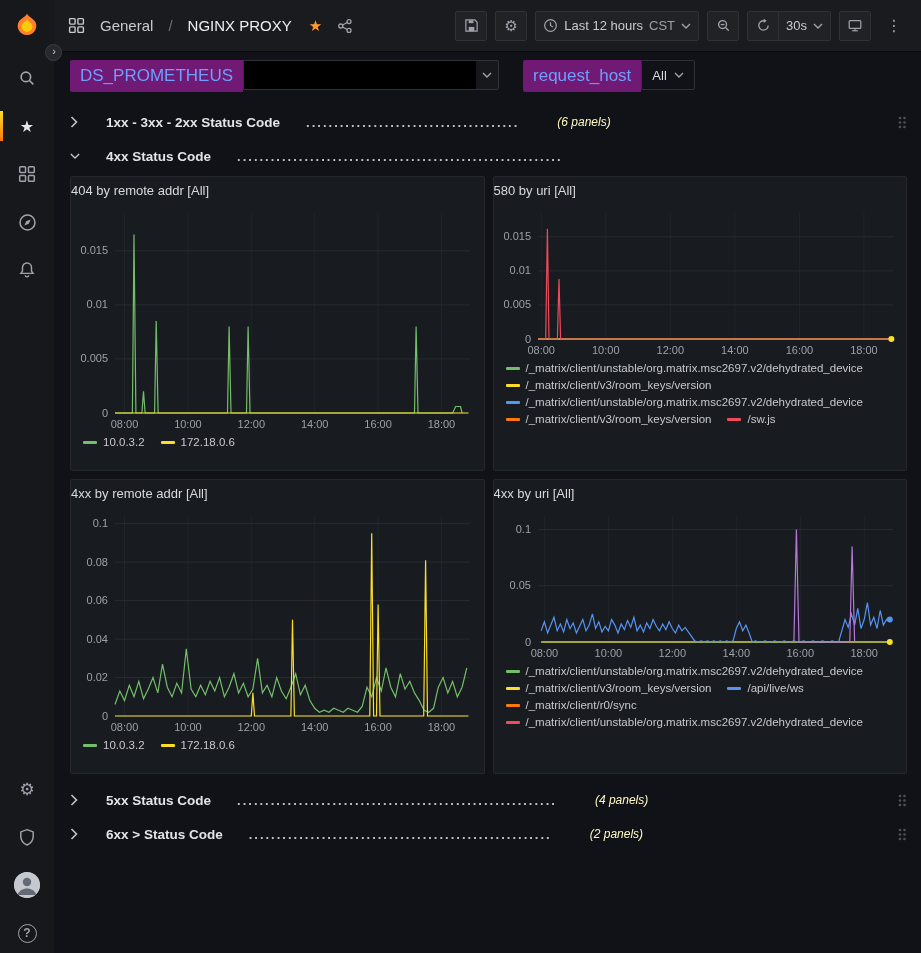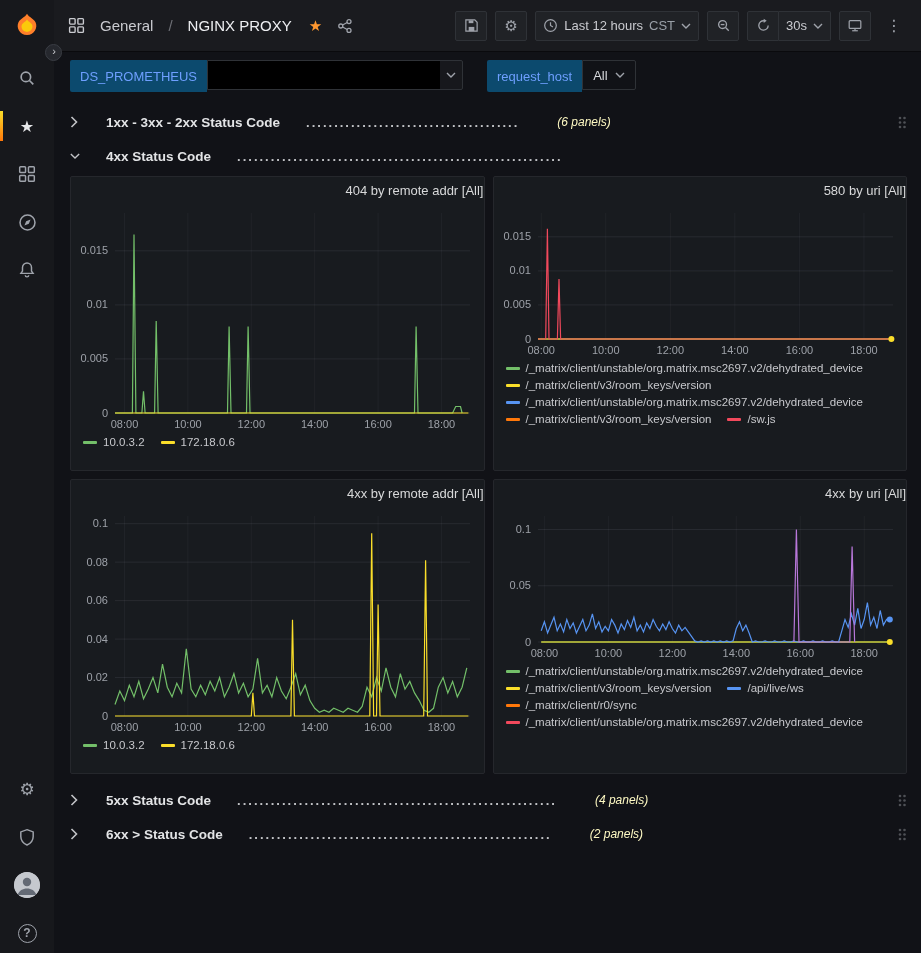--- a/index.html
+++ b/index.html
@@ -41,43 +41,43 @@
         font-size:13px;cursor:pointer;font-family:inherit}
   .tbtn.plain{background:none;border:none;min-width:24px}
   .tz{font-size:13px;color:#9aa0a8}
   .btn-group{display:inline-flex}
   .btn-group .tbtn:first-child{border-radius:2px 0 0 2px}
   .btn-group .tbtn:last-child{border-radius:0 2px 2px 0;border-left:none}
 
   
   .subnav{display:flex;align-items:center;gap:24px;padding:8px 14px 10px 16px;background:#111217;flex:none}
   .var-group{display:flex;align-items:stretch;height:30px}
-  .var-label{display:flex;align-items:center;padding:16px 10px;background:#0c4a6e;
-             border-radius:2px 0 0 2px;color:var(--link,#6e9fff);font-size:13px}
+  .var-label{display:flex;align-items:center;padding:16px 10px;background:#701a75;
+             border-radius:2px 0 0 2px;color:var(--link,#6e9fff);font-size:17px}
   .var-value{display:flex;align-items:center;border:1px solid #2f3237;border-radius:0 2px 2px 0;
              background:#17181c;cursor:pointer}
   .black-box{width:232px;height:28px;background:#000}
   .chev-pad{padding:0 6px;display:flex;align-items:center}
   .var-select{display:flex;align-items:center;gap:7px;padding:0 10px;border:1px solid #2f3237;
               border-radius:0 2px 2px 0;color:#d8d9dd;cursor:pointer}
 
   
   .content{flex:1;padding:8px 14px 0 16px;overflow:hidden}
   .row-header{display:flex;align-items:center;height:28px;margin-bottom:6px;cursor:pointer;gap:26px}
   .row-title{font-weight:700;font-size:13.5px;color:#e3e4e6;white-space:nowrap}
   .row-dots{letter-spacing:2px;color:#c2c3c7;font-weight:700;overflow:hidden;white-space:nowrap}
   .row-count{font-style:italic;color:#fef9c3;font-size:12px;margin-left:12px;white-space:nowrap}
   .row-drag{margin-left:auto;opacity:.85;cursor:grab;display:flex}
   .chev{display:flex;width:10px;flex:none}
 
   
   .panel-grid{display:grid;grid-template-columns:1fr 1fr;gap:8px;margin:2px 0 12px}
   .panel{background:#181b1f;border:1px solid #25272c;border-radius:2px;height:295px;
          display:flex;flex-direction:column;overflow:hidden}
-  .panel-title{height:28px;line-height:28px;text-align:right;font-size:13px;font-weight:500;
+  .panel-title{height:28px;line-height:28px;text-align:left;font-size:13px;font-weight:500;
          color:#d8d9da;cursor:pointer;flex:none}
   .chart{flex:none;width:100%}
   .chart--tall{height:228px}
   .chart--short{height:154px}
   .legend{display:flex;flex-wrap:wrap;column-gap:16px;row-gap:5px;padding:3px 10px 8px 12px;
          font-size:11.5px;color:#c7c8cc;overflow:hidden}
   .legend-item{display:inline-flex;align-items:center;gap:6px;white-space:nowrap;max-width:100%;
          overflow:hidden;cursor:pointer}
   .legend-marker{width:14px;height:3px;border-radius:1px;flex:none}
   svg text{font-family:"Liberation Sans","DejaVu Sans",sans-serif}

